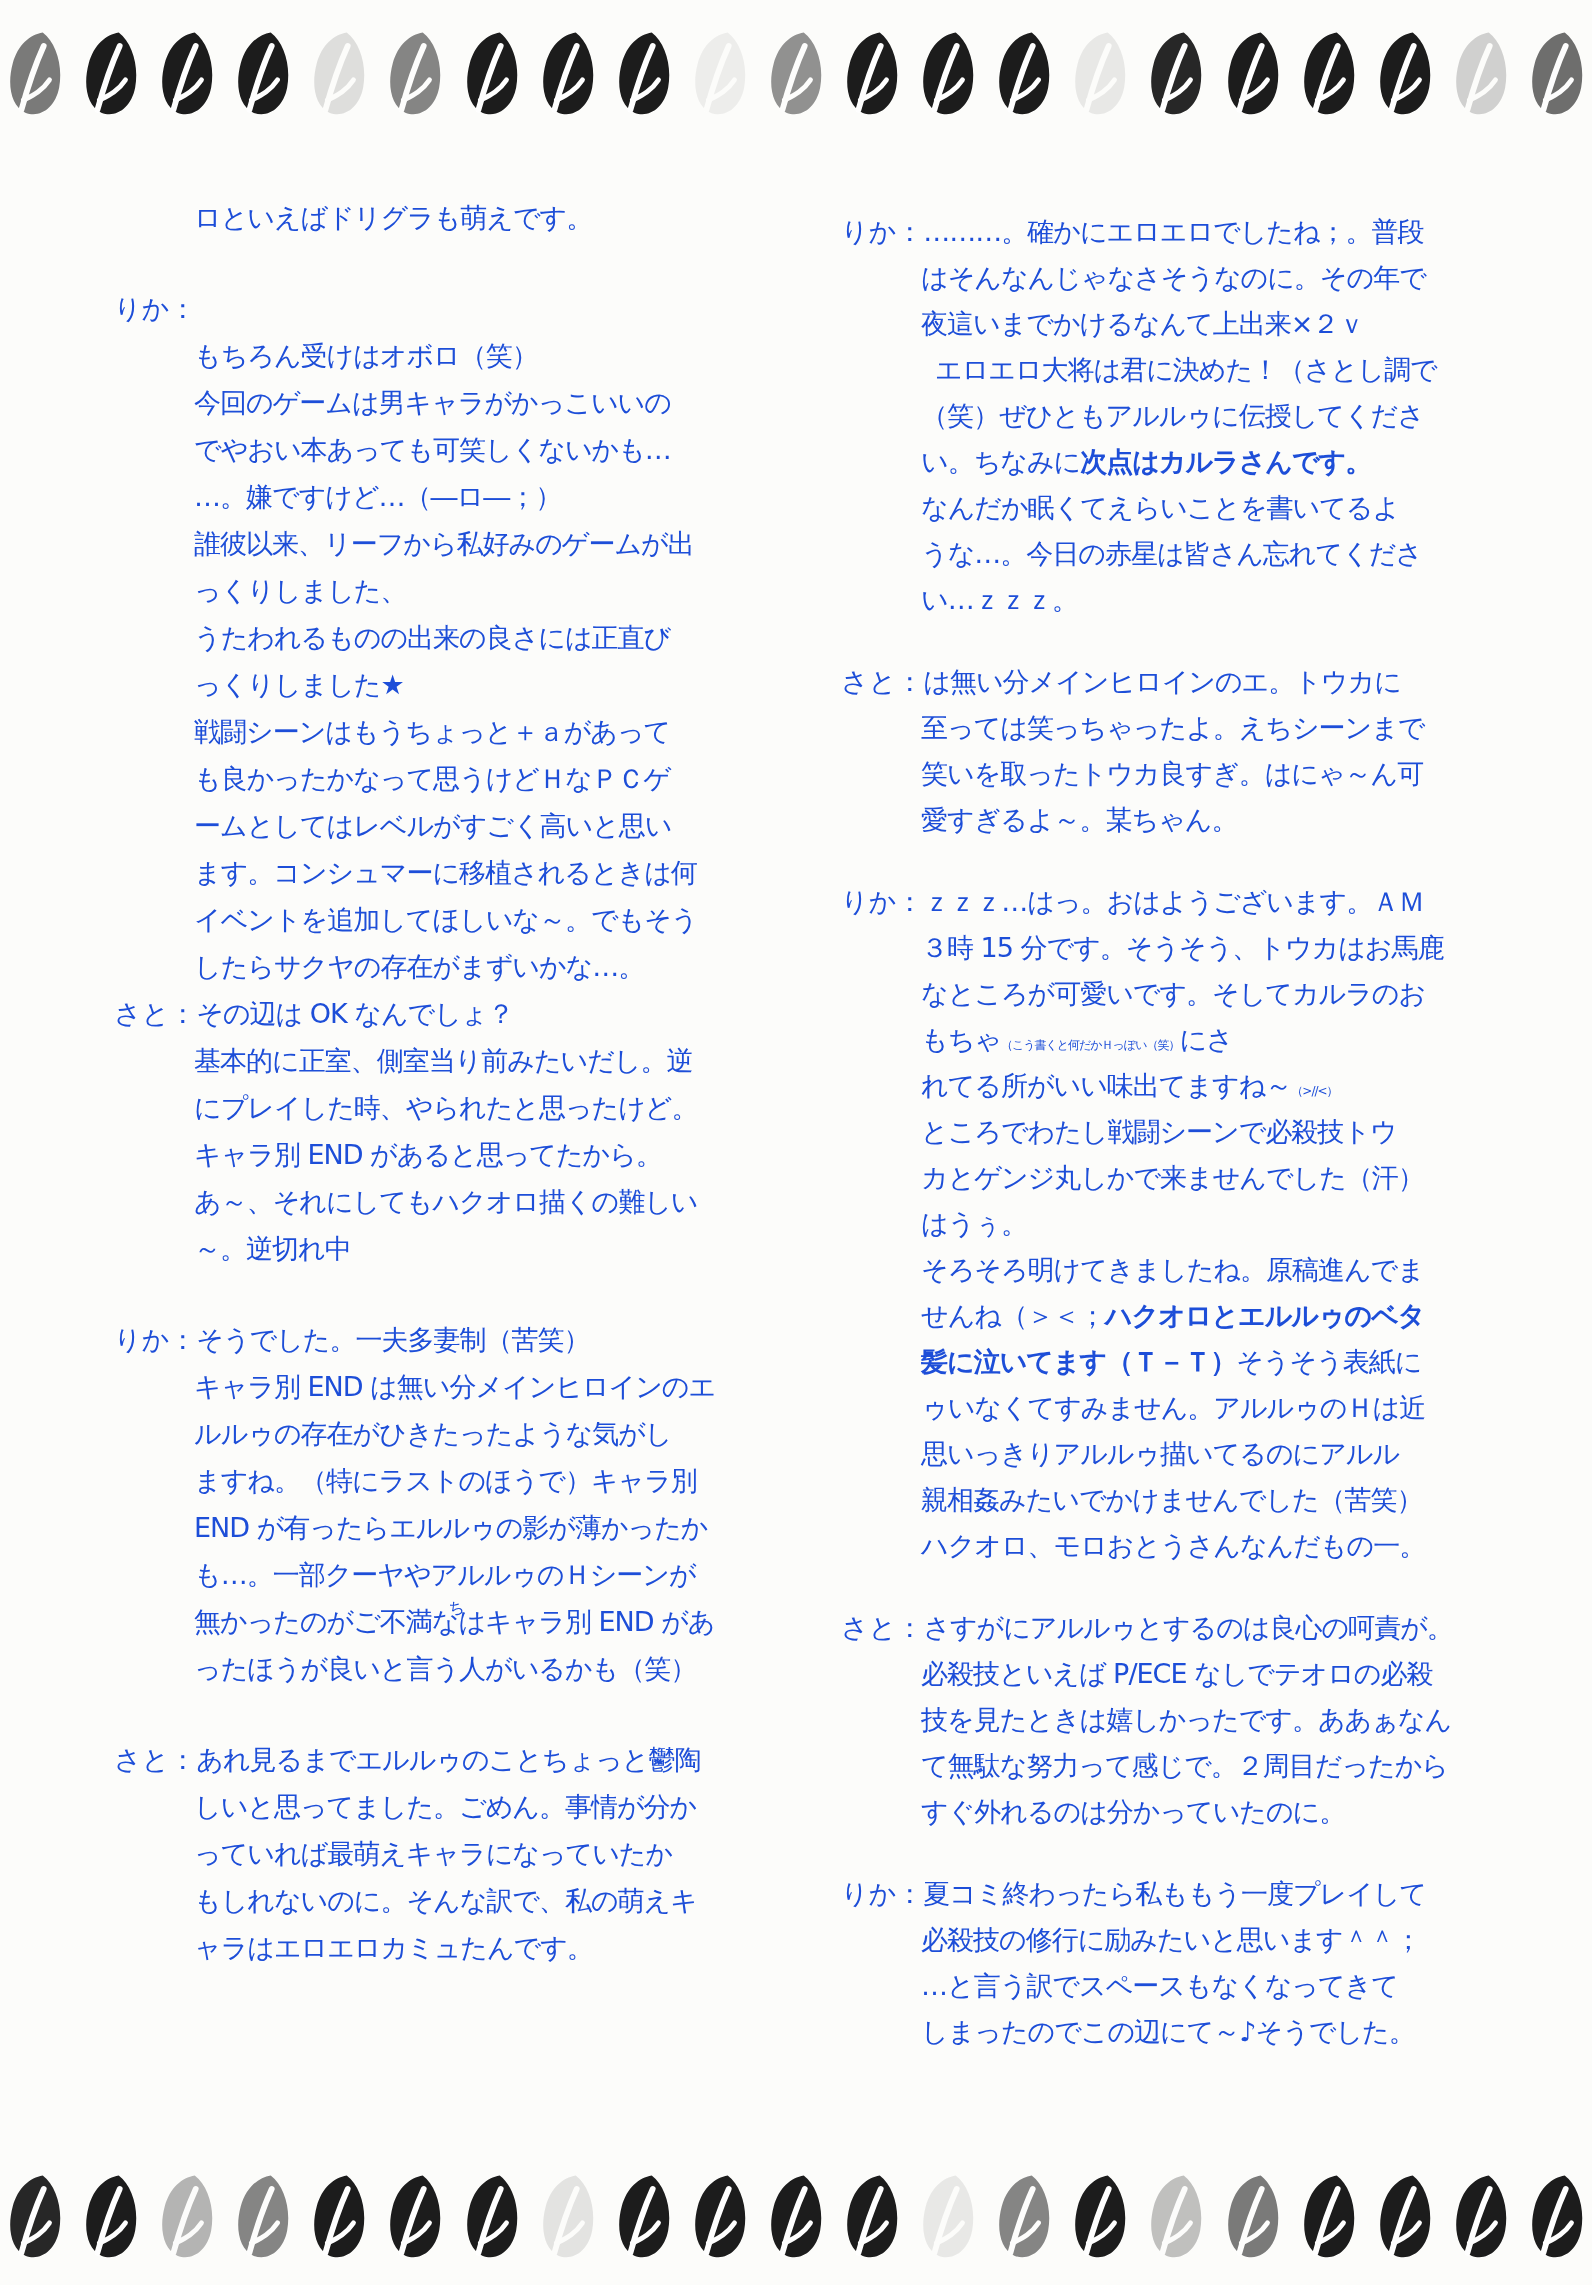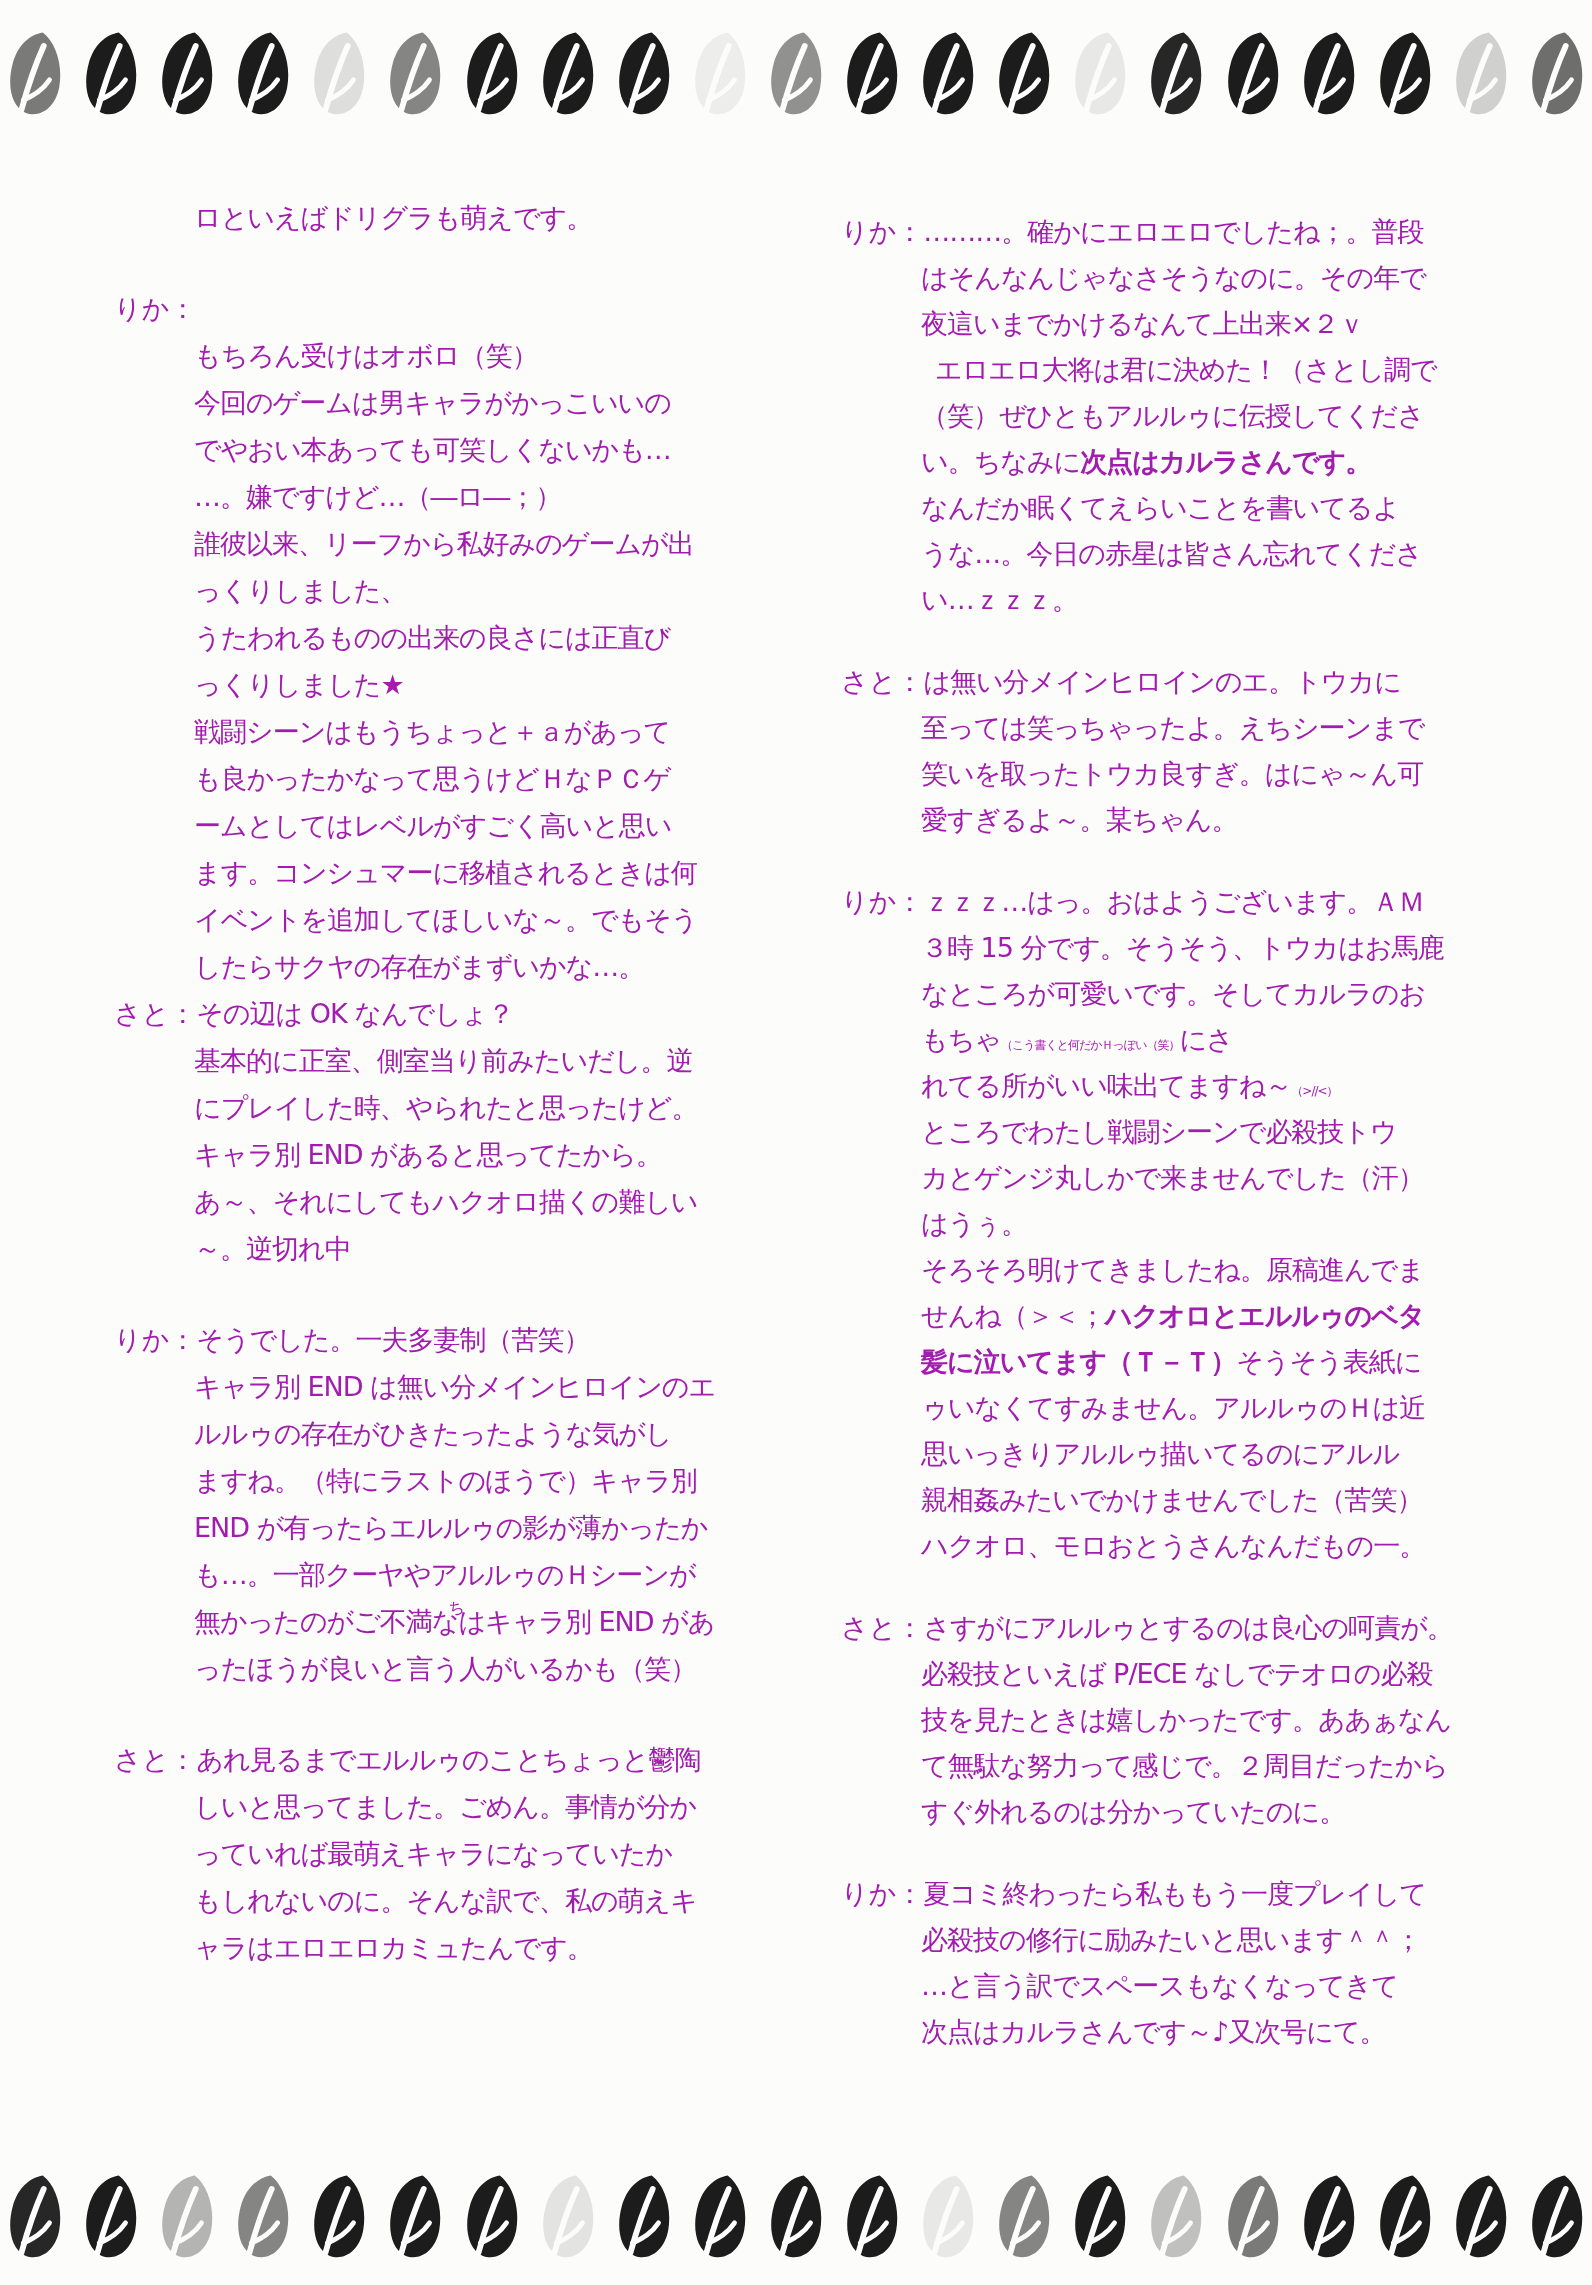--- a/index.html
+++ b/index.html
@@ -2,21 +2,21 @@
 <html><head>
 <meta charset="utf-8">
 <style>
   html,body{margin:0;padding:0;background:#e8e8e4;}
   .page{
     position:relative;
     width:1592px;height:2286px;
     background:#fcfcfa;
     overflow:hidden;
     font-family:"DejaVu Sans","Liberation Sans",sans-serif;
-    color:#a21caf;
+    color:#1d4ed8;
   }
   .leafrow{
     position:absolute;left:0;width:1592px;height:96px;
     display:flex;justify-content:space-between;align-items:center;
     padding:0 6px;box-sizing:border-box;
   }
   .leafrow.top{top:26px;}
   .leafrow.bottom{top:2169px;}
   .leaf{flex:0 0 auto;}
   .col{position:absolute;}
@@ -458,21 +458,21 @@
         <div class="line">
           <span class="spk"></span>
           <span class="txt"><span class="seg">必殺技の修行に励みたいと思います＾＾；</span></span>
         </div>
         <div class="line">
           <span class="spk"></span>
           <span class="txt"><span class="seg">…と言う訳でスペースもなくなってきて</span></span>
         </div>
         <div class="line">
           <span class="spk"></span>
-          <span class="txt"><span class="seg">次点はカルラさんです～♪又次号にて。</span></span>
+          <span class="txt"><span class="seg">しまったのでこの辺にて～♪そうでした。</span></span>
         </div>
       </div>
     </div>
   <div class="leafrow bottom" id="bottom-leaves">
       <svg class="leaf" width="58" height="88" viewBox="0 0 60 90" style="opacity:0.9">
         <path fill="#111111" d="M38,2 C52,13 59,36 55,59 C51,80 35,91 20,85 C5,78 1,56 7,34 C12,15 25,4 38,2 Z"></path>
         <path fill="none" stroke="#ffffff" stroke-width="6" stroke-linecap="round" d="M16,82 C22,60 29,38 39,16"></path>
         <path fill="none" stroke="#ffffff" stroke-width="5" stroke-linecap="round" d="M18,72 C28,67 37,63 45,51"></path>
       </svg>
       <svg class="leaf" width="58" height="88" viewBox="0 0 60 90" style="opacity:0.95">

